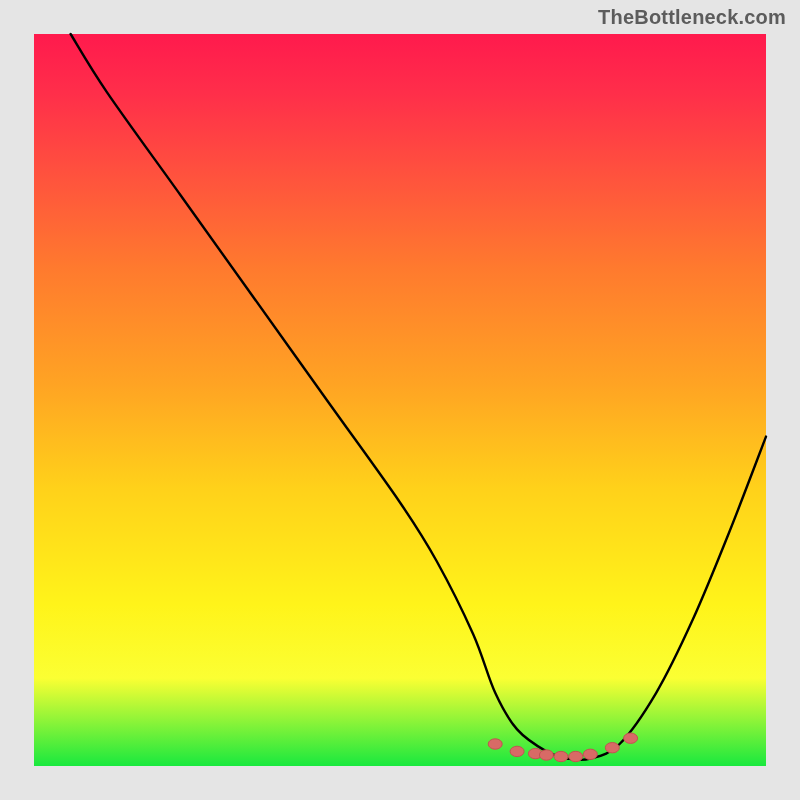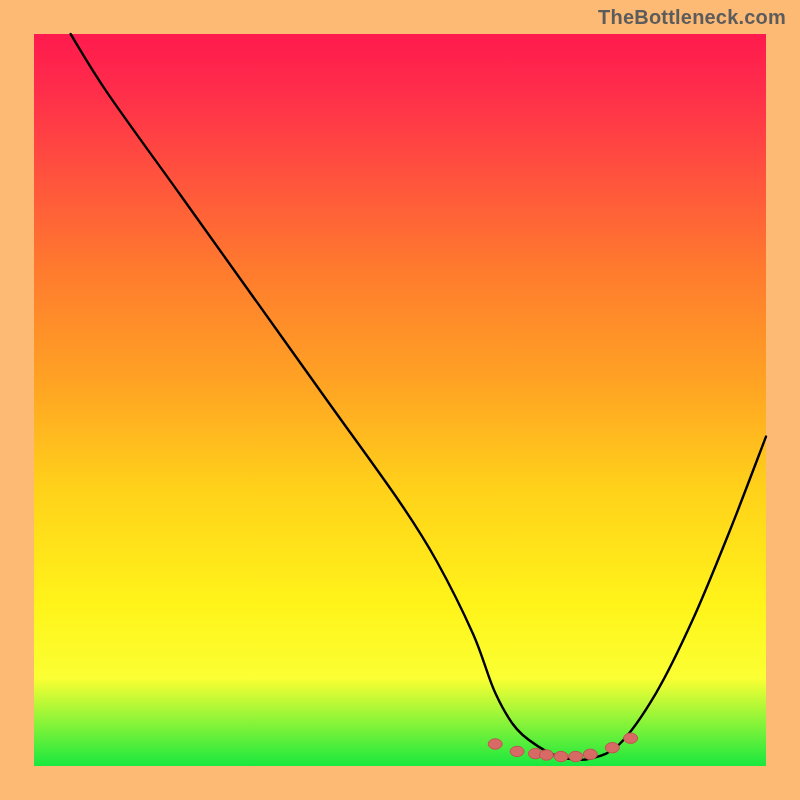--- a/index.html
+++ b/index.html
@@ -8,21 +8,21 @@
     width: 800px;
     height: 800px;
     background: #000;
     overflow: hidden;
     font-family: Arial, Helvetica, sans-serif;
   }
   .stage {
     position: relative;
     width: 800px;
     height: 800px;
-    background: #fdba74;
+    background: #e5e5e5;
   }
   .watermark {
     position: absolute;
     top: 6px;
     right: 14px;
     color: #5c5c5c;
     font-size: 20px;
     font-weight: 600;
     letter-spacing: 0.2px;
     z-index: 3;

